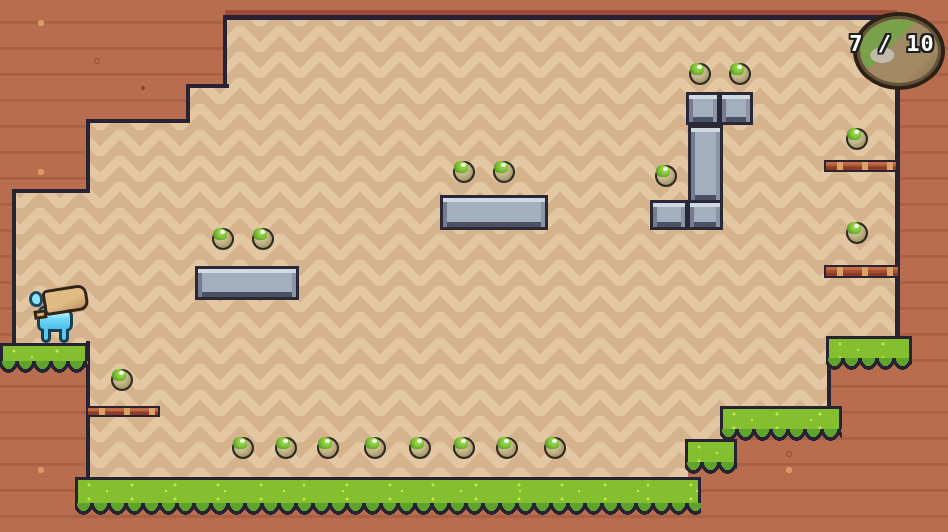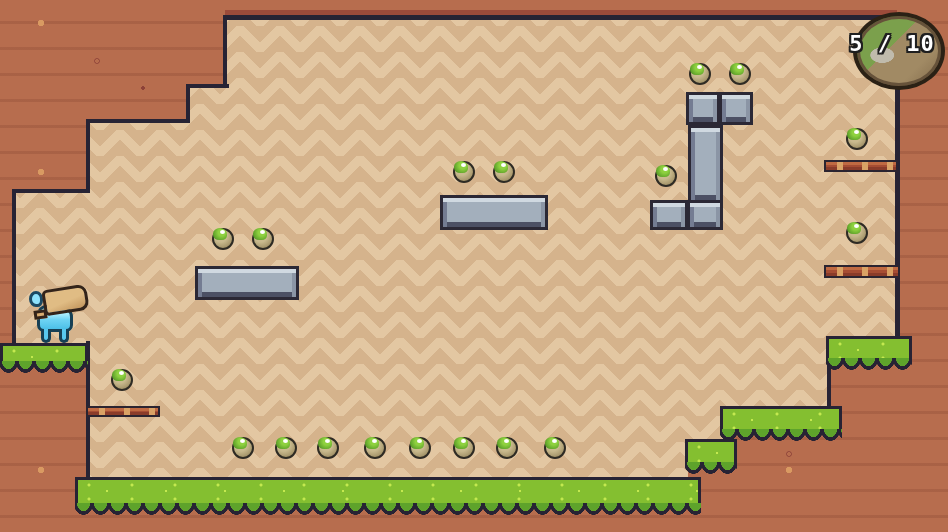--- a/index.html
+++ b/index.html
@@ -192,14 +192,14 @@
   <div class="player" style="left: 28px; top: 286px;">
     <div class="p-horn"></div>
     <div class="p-body"></div>
     <div class="p-leg back"></div>
     <div class="p-leg front"></div>
     <div class="p-spout"></div>
     <div class="p-sack"></div>
   </div>
 
   <div class="badge"></div>
-  <div class="counter">5 / 10</div>
+  <div class="counter">7 / 10</div>
 </div>
 
 </body></html>

